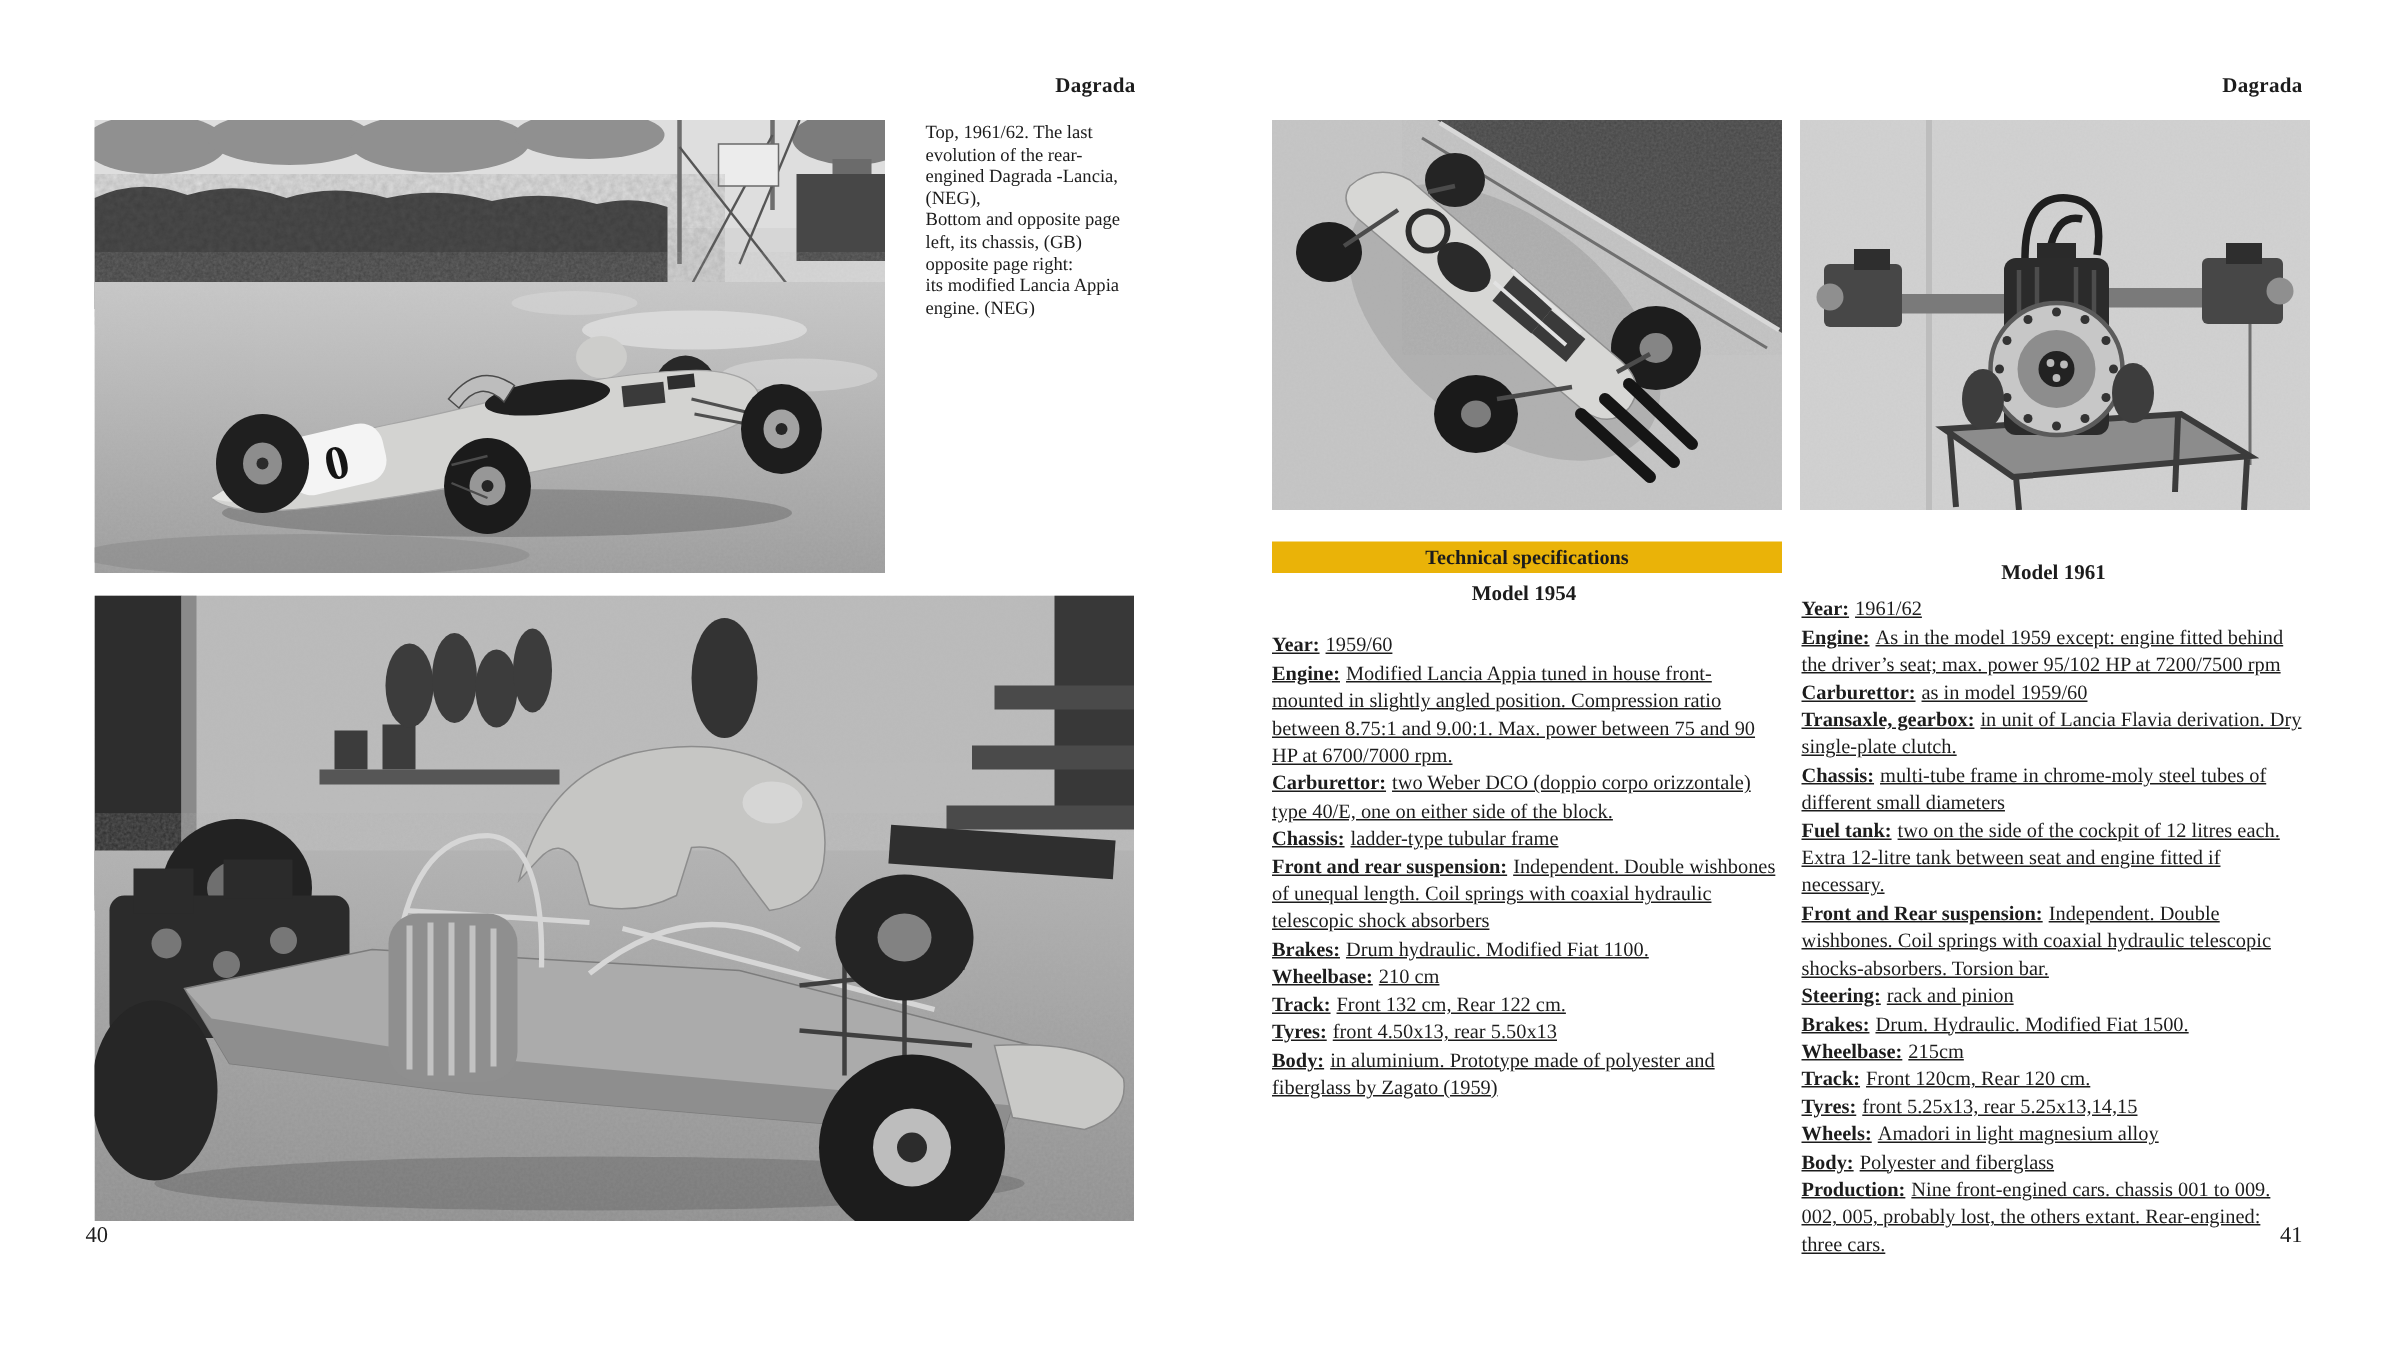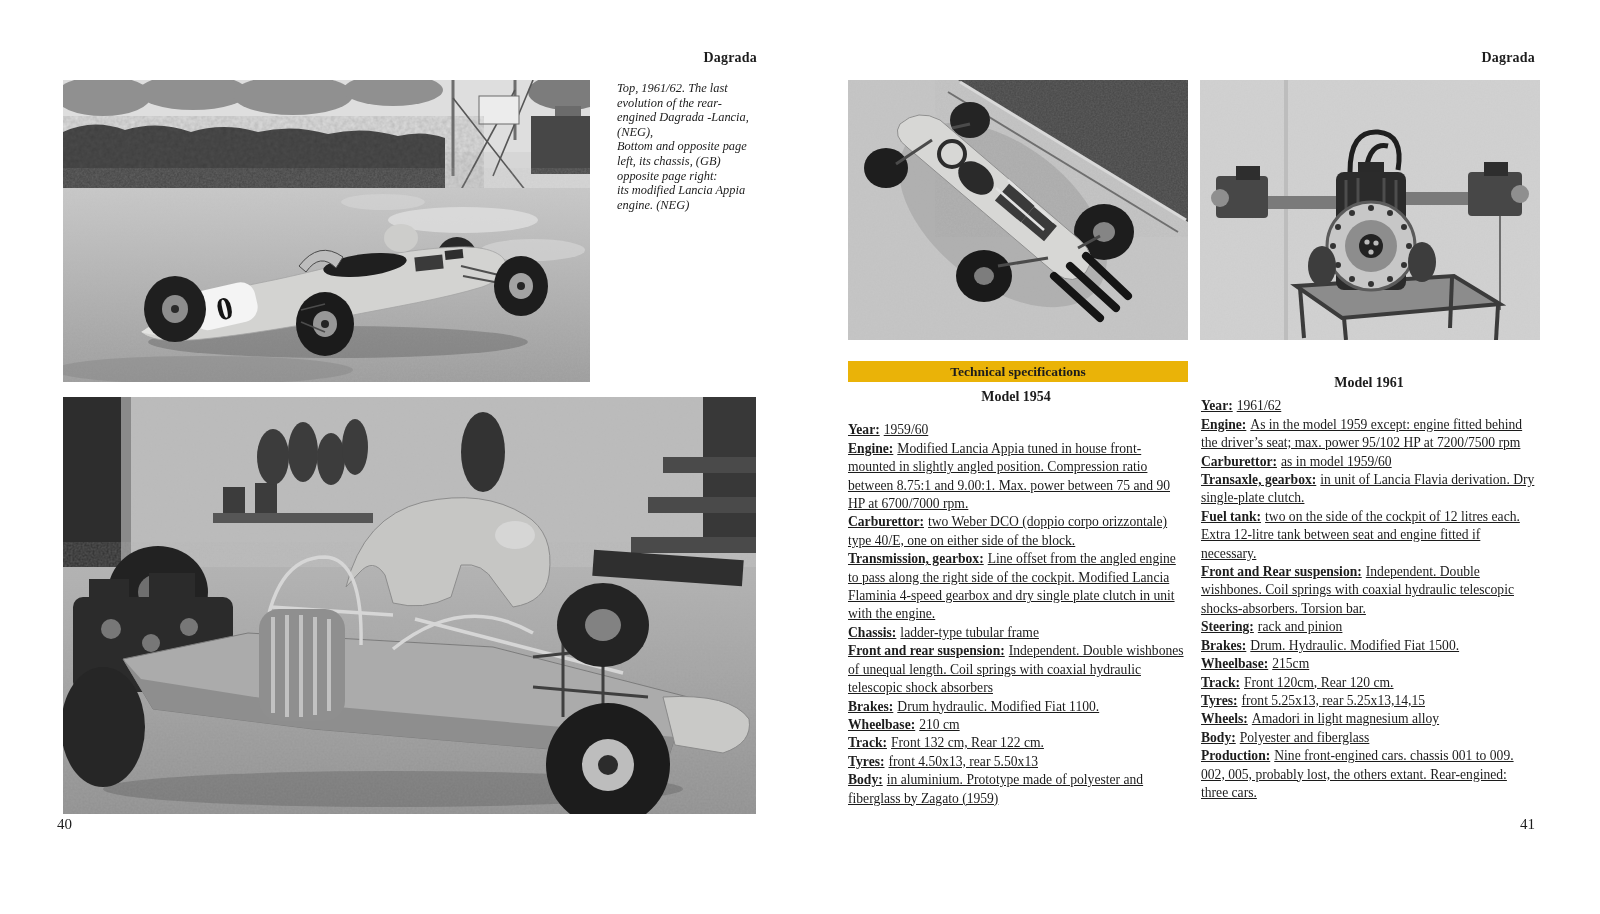--- a/index.html
+++ b/index.html
@@ -20,21 +20,20 @@
   figure { margin:0; padding:0; line-height:0; }
   #photo-car   { top:80px;  left:63px;  width:527px; height:302px; }
   #photo-chassis-yard { top:397px; left:63px; width:693px; height:417px; }
   #photo-chassis-top  { top:80px;  left:848px; width:340px; height:260px; }
   #photo-engine       { top:80px;  left:1200px; width:340px; height:260px; }
 
   #caption {
     top:81px; left:617px; width:152px;
     font-size:12.4px; line-height:14.6px;
     white-space:pre-line;
-    font-style:italic;
   }
 
   #techbar {
     top:361px; left:848px; width:340px; height:21px;
     background:#eab308;
     font-weight:bold; font-size:13.5px; line-height:21px; text-align:center;
   }
 
   .spec-col { width:336px; font-size:13.6px; line-height:18.4px; }
   #col-1959 { top:388px; left:848px;  }
@@ -392,21 +391,20 @@
 <section class="abs spec-col" id="col-1959">
   <h3 class="model-title">Model 1954</h3>
   <div>
 
       <p class="spec-item"><b class="spec-label">Year:</b><span>1959/60</span></p>
 
       <p class="spec-item"><b class="spec-label">Engine:</b><span>Modified Lancia Appia tuned in house front-mounted in slightly angled position. Compression ratio between 8.75:1 and 9.00:1. Max. power between 75 and 90 HP at 6700/7000 rpm.</span></p>
 
       <p class="spec-item"><b class="spec-label">Carburettor:</b><span>two Weber DCO (doppio corpo orizzontale) type 40/E, one on either side of the block.</span></p>
 
-      <p class="spec-item"><b class="spec-label">Transmission, gearbox:</b><span>Line offset from the angled engine to pass along the right side of the cockpit. Modified Lancia Flaminia 4-speed gearbox and dry single plate clutch in unit with the engine.</span></p>
 
       <p class="spec-item"><b class="spec-label">Chassis:</b><span>ladder-type tubular frame</span></p>
 
       <p class="spec-item"><b class="spec-label">Front and rear suspension:</b><span>Independent. Double wishbones of unequal length. Coil springs with coaxial hydraulic telescopic shock absorbers</span></p>
 
       <p class="spec-item"><b class="spec-label">Brakes:</b><span>Drum hydraulic. Modified Fiat 1100.</span></p>
 
       <p class="spec-item"><b class="spec-label">Wheelbase:</b><span>210 cm</span></p>
 
       <p class="spec-item"><b class="spec-label">Track:</b><span>Front 132 cm, Rear 122 cm.</span></p>
@@ -422,20 +420,21 @@
   <div>
 
       <p class="spec-item"><b class="spec-label">Year:</b><span>1961/62</span></p>
 
       <p class="spec-item"><b class="spec-label">Engine:</b><span>As in the model 1959 except: engine fitted behind the driver’s seat; max. power 95/102 HP at 7200/7500 rpm</span></p>
 
       <p class="spec-item"><b class="spec-label">Carburettor:</b><span>as in model 1959/60</span></p>
 
       <p class="spec-item"><b class="spec-label">Transaxle, gearbox:</b><span>in unit of Lancia Flavia derivation. Dry single-plate clutch.</span></p>
 
+      <p class="spec-item"><b class="spec-label">Chassis:</b><span>multi-tube frame in chrome-moly steel tubes of different small diameters</span></p>
 
       <p class="spec-item"><b class="spec-label">Fuel tank:</b><span>two on the side of the cockpit of 12 litres each. Extra 12-litre tank between seat and engine fitted if necessary.</span></p>
 
       <p class="spec-item"><b class="spec-label">Front and Rear suspension:</b><span>Independent. Double wishbones. Coil springs with coaxial hydraulic telescopic shocks-absorbers. Torsion bar.</span></p>
 
       <p class="spec-item"><b class="spec-label">Steering:</b><span>rack and pinion</span></p>
 
       <p class="spec-item"><b class="spec-label">Brakes:</b><span>Drum. Hydraulic. Modified Fiat 1500.</span></p>
 
       <p class="spec-item"><b class="spec-label">Wheelbase:</b><span>215cm</span></p>

